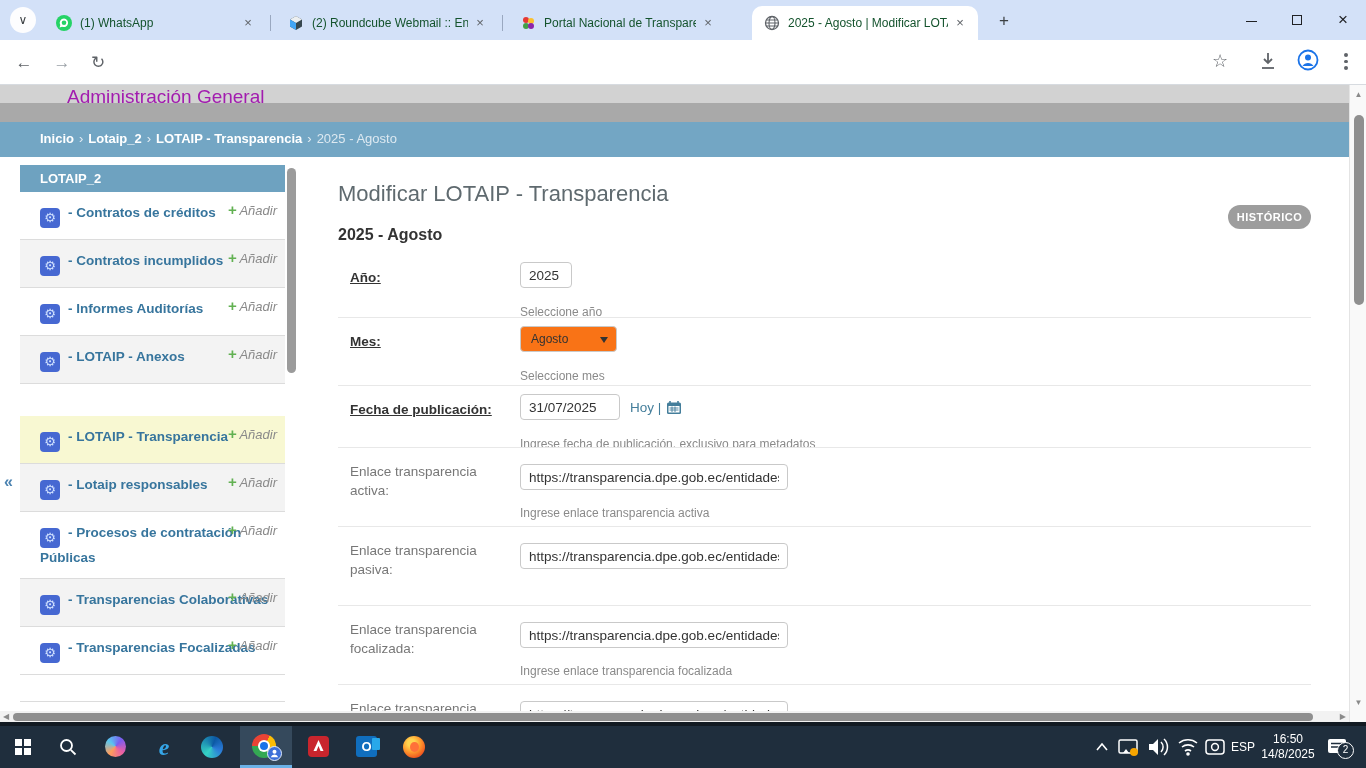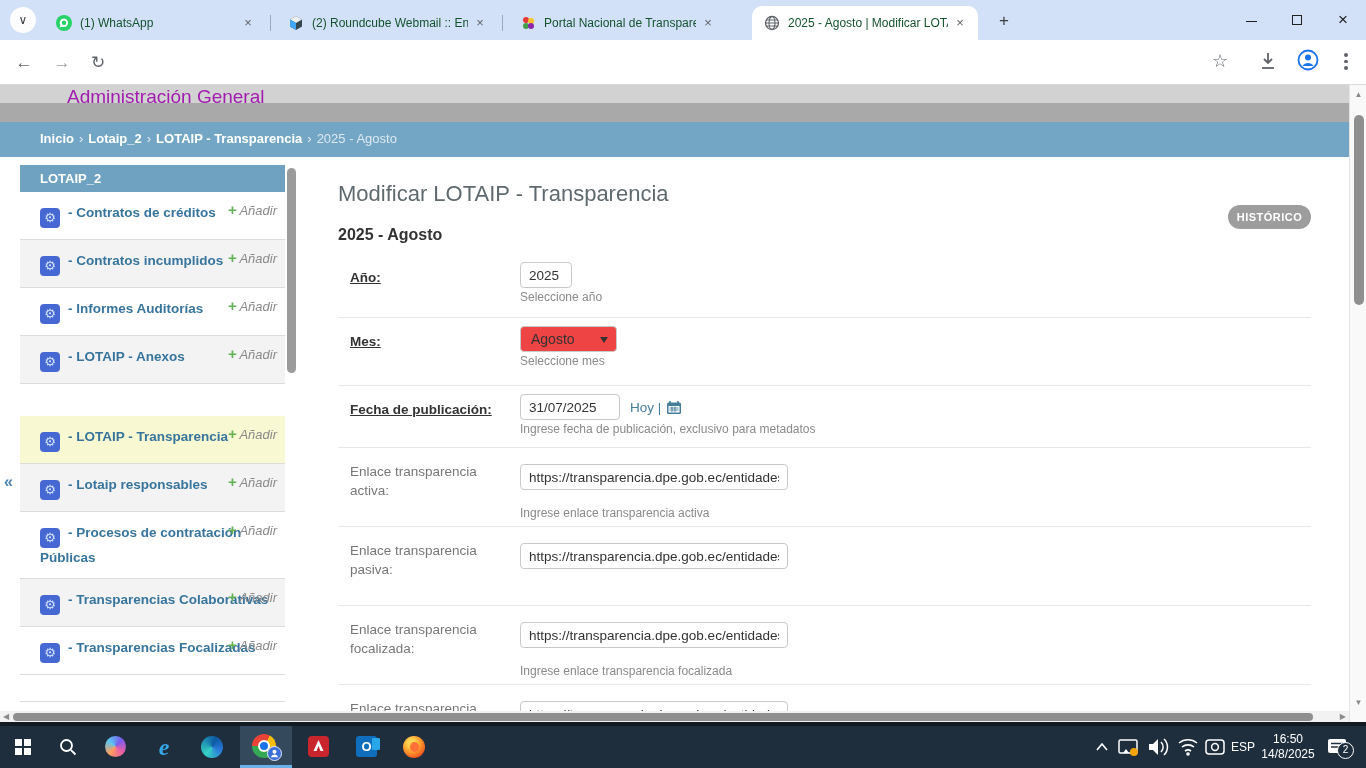--- a/index.html
+++ b/index.html
@@ -85,24 +85,24 @@
   .frm-row.first { border-top:none; }
   .r-h63 { height:63px; } .r-h68 { height:68px; } .r-h62 { height:62px; }
   .r-h79 { height:79px; } .r-cut { height:40px; }
   .frm-label { position:absolute; left:12px; top:14px; width:165px; font-size:13.5px; color:#777;
     line-height:19px; }
   .frm-label.bold { font-weight:bold; color:#333;text-decoration:underline; }
   .frm-ctrl { position:absolute; left:182px; top:8px; right:0; }
   .frm-ctrl input { height:26px; border:1px solid #c9c9c9; border-radius:4px; padding:0 8px;
     font-size:13.5px; color:#333; font-family:"Liberation Sans","DejaVu Sans",sans-serif; background:#fff; }
   .in-yr { width:52px; } .in-date { width:100px; } .in-url { width:268px; }
-  .frm-help { margin-top:2px; font-size:12px; color:#8a8a8a; }
+  .frm-help { margin-top:17px; font-size:12px; color:#8a8a8a; }
   .frm-help.far { margin-top:16px; }
   .sel-box { display:inline-block; position:relative; width:97px; height:26px; border:1px solid #c9c9c9;
-    border-radius:4px; background:#ef4444; font-size:14px; color:#333; line-height:24px; padding-left:10px; }
+    border-radius:4px; background:#f97316; font-size:12px; color:#333; line-height:24px; padding-left:10px; }
   .sel-box .car { position:absolute; right:8px; top:10px; width:0; height:0;
     border-left:4.5px solid transparent; border-right:4.5px solid transparent; border-top:6px solid #333; }
   .today-lnk { margin-left:10px; color:#447e9b; font-size:13.5px; }
   .cal-ic { display:inline-block; vertical-align:-3px; margin-left:5px; }
 
   
   #vscroll { position:absolute; right:0; top:0; width:17px; height:637px; background:#f9f9f9;
     border-left:1px solid #e4e4e4; }
   #vscroll .arr { position:absolute; left:0; width:17px; text-align:center; font-size:8px; color:#8a8a8a; }
   #vthumb { position:absolute; left:3.5px; top:30px; width:10px; height:190px; background:#8f8f8f; border-radius:5px; }

